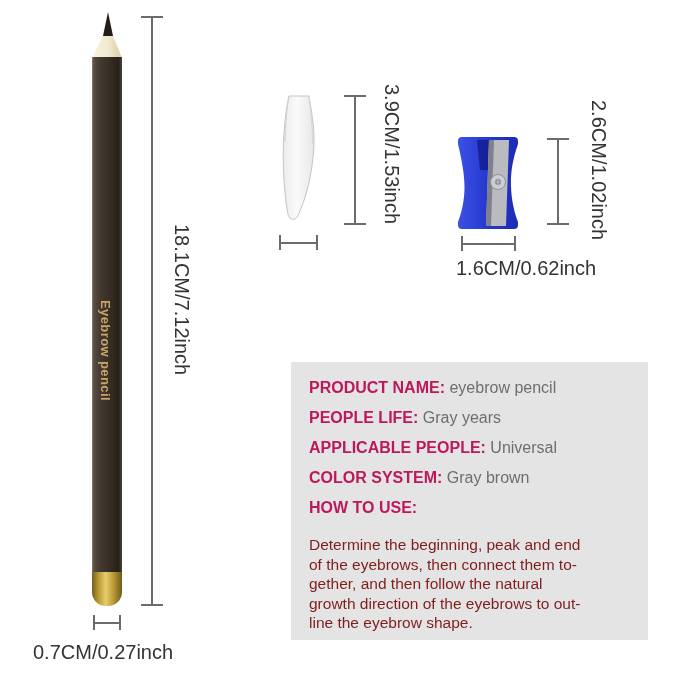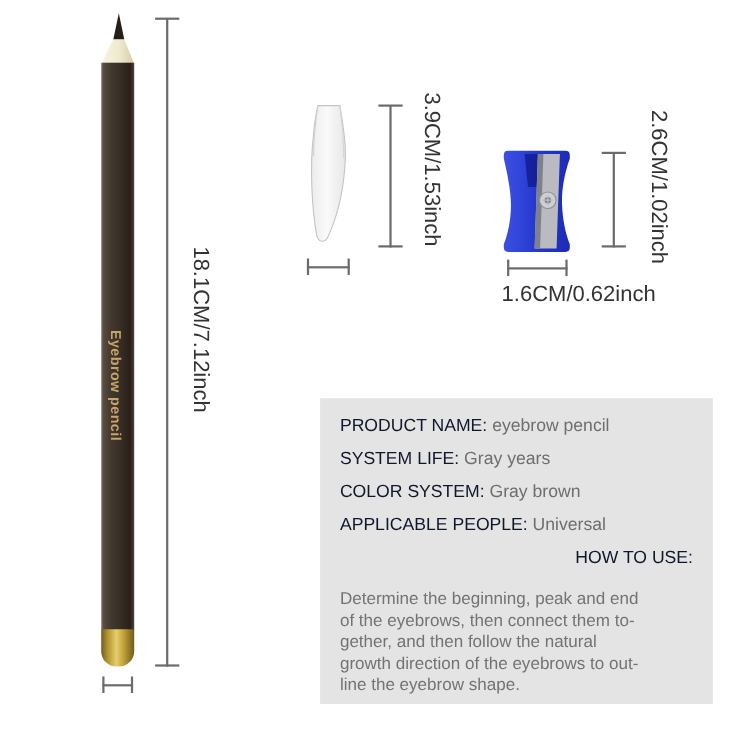--- a/index.html
+++ b/index.html
@@ -33,24 +33,24 @@
     border-radius:0 0 14px 14px;
   }
 
   
   .info-box{
     left:291px;top:362px;width:357px;height:278px;
     background:#e4e4e4;box-sizing:border-box;
     padding:17px 18px 0 18px;
   }
   .info-row{margin-bottom:12px;font-size:16px;line-height:18px;}
-  .info-label{font-weight:normal;color:#0f172a;}
+  .info-label{font-weight:bold;color:#be185d;}
   .info-value{color:#6e6e6e;}
   .howto-lines{
-    margin-top:18px;font-size:15.5px;line-height:19.5px;color:#737373;
+    margin-top:18px;font-size:15.5px;line-height:19.5px;color:#7f1d1d;
     white-space:pre-line;width:328px;
   }
 </style>
 </head>
 <body>
 
 <div class="canvas">
 
   <svg class="abs" style="left:88px;top:10px;" width="38" height="48" viewBox="0 0 38 48">
     <defs>
@@ -69,20 +69,21 @@
   <div class="abs pencil-ferrule"></div>
 
   <div class="abs dim" style="left:141px;top:16px;width:22px;height:2px;"></div>
   <div class="abs dim" style="left:151px;top:17px;width:2px;height:589px;"></div>
   <div class="abs dim" style="left:141px;top:604px;width:22px;height:2px;"></div>
   <div class="abs dim-text vtext" style="left:170px;top:224px;">18.1CM/7.12inch</div>
 
   <div class="abs dim" style="left:93px;top:615px;width:2px;height:15px;"></div>
   <div class="abs dim" style="left:119px;top:615px;width:2px;height:15px;"></div>
   <div class="abs dim" style="left:93px;top:622px;width:28px;height:2px;"></div>
+  <div class="abs dim-text" style="left:33px;top:641px;">0.7CM/0.27inch</div>
 
   <svg class="abs" style="left:278px;top:92px;" width="40" height="136" viewBox="0 0 40 136">
     <defs>
       <linearGradient id="capGrad" x1="0" y1="0" x2="1" y2="0">
         <stop offset="0" stop-color="#ececec"></stop>
         <stop offset="0.45" stop-color="#fafafa"></stop>
         <stop offset="1" stop-color="#e7e7e7"></stop>
       </linearGradient>
     </defs>
     <path d="M11,4 L31,4 C33.5,20 36.5,36 36,50 C35,82 27.5,107 20.5,122.5
@@ -128,32 +129,32 @@
   <div class="abs dim" style="left:514px;top:236px;width:2px;height:15px;"></div>
   <div class="abs dim" style="left:461px;top:243px;width:55px;height:2px;"></div>
   <div class="abs dim-text" style="left:456px;top:257px;">1.6CM/0.62inch</div>
 
   <div class="abs info-box" style="background-color: rgb(228, 228, 228);">
     <div class="info-row">
       <span class="info-label">PRODUCT NAME:</span>
       <span class="info-value">eyebrow pencil</span>
     </div>
     <div class="info-row">
-      <span class="info-label">SYSTEM LIFE:</span>
+      <span class="info-label">PEOPLE LIFE:</span>
       <span class="info-value">Gray years</span>
+    </div>
+    <div class="info-row">
+      <span class="info-label">APPLICABLE PEOPLE:</span>
+      <span class="info-value">Universal</span>
     </div>
     <div class="info-row">
       <span class="info-label">COLOR SYSTEM:</span>
       <span class="info-value">Gray brown</span>
     </div>
-    <div class="info-row">
-      <span class="info-label">APPLICABLE PEOPLE:</span>
-      <span class="info-value">Universal</span>
-    </div>
-    <div class="info-row" style="margin-bottom:16px;text-align:right;">
+    <div class="info-row" style="margin-bottom:16px;">
       <span class="info-label">HOW TO USE:</span>
     </div>
     <div class="howto-lines">Determine the beginning, peak and end
 of the eyebrows, then connect them to-
 gether, and then follow the natural
 growth direction of the eyebrows to out-
 line the eyebrow shape.</div>
   </div>
 
 </div>

